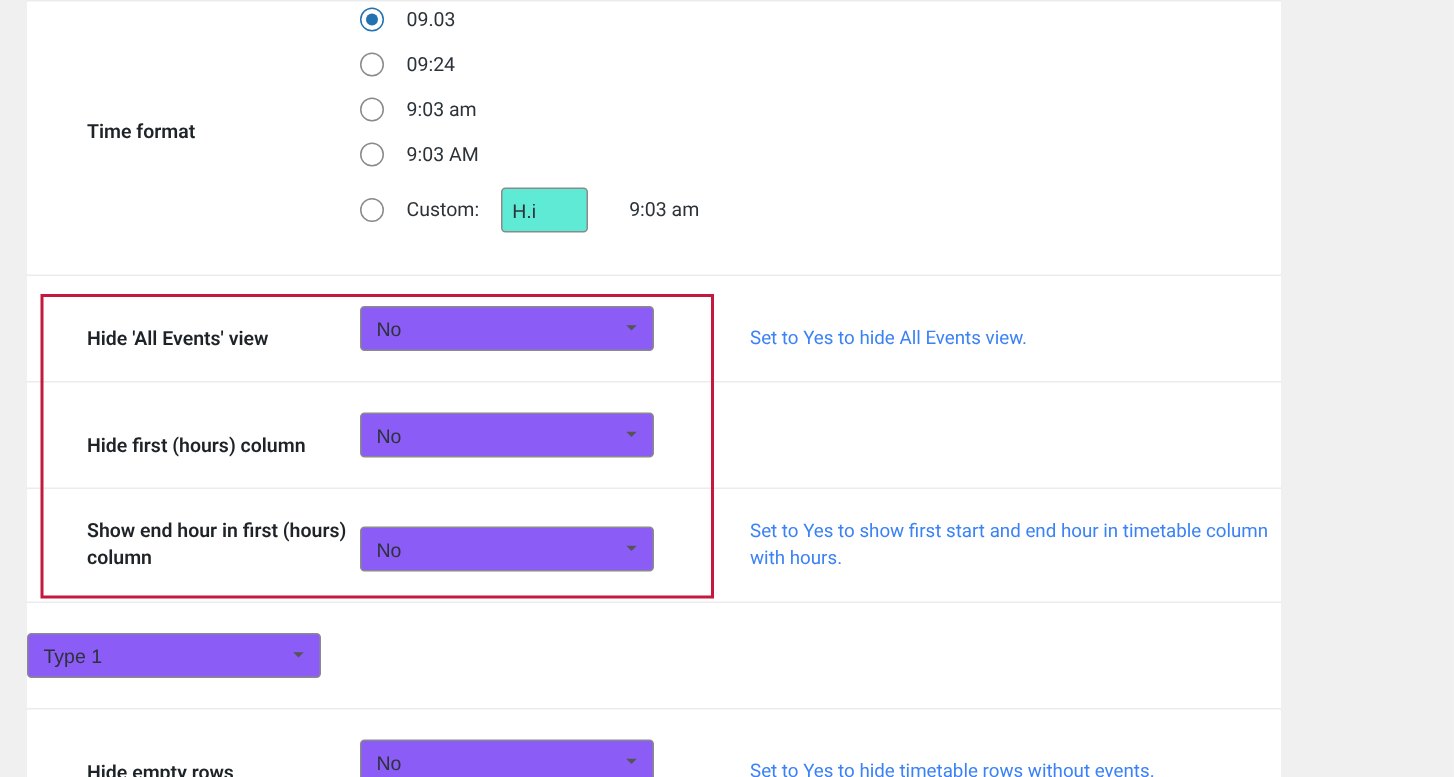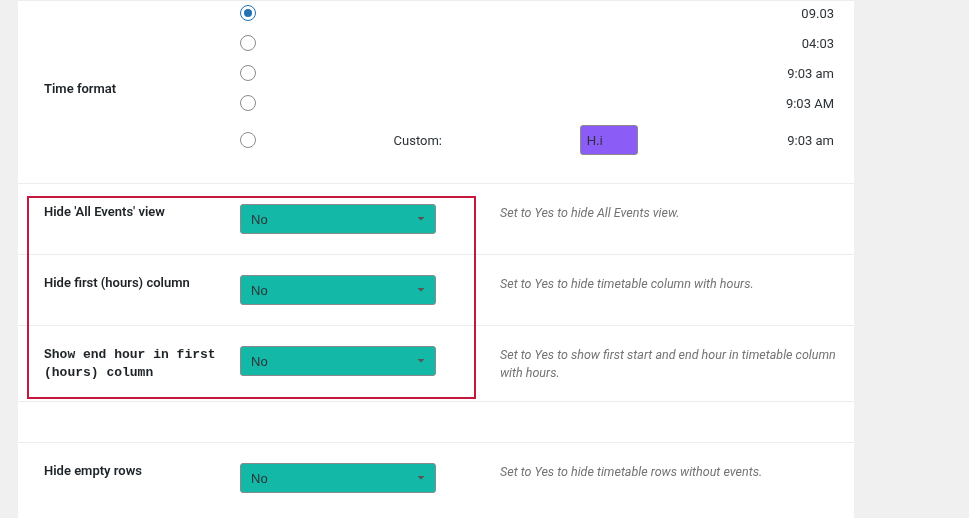--- a/index.html
+++ b/index.html
@@ -20,57 +20,56 @@
   .panel {
     position: absolute;
     left: 18px;
     top: 0;
     width: 836px;
     height: 518px;
     background: #ffffff;
   }
   .row {
     display: flex;
-    align-items: flex-start;
+    align-items: flex-end;
     padding: 20px 0;
     border-bottom: 1px solid #ececed;
   }
   .label-col {
     flex: 0 0 222px;
-    padding-left: 26px;
+    padding-left: 40px;
     box-sizing: border-box;
     font-weight: 600;
     font-size: 13px;
     color: #1d2327;
   }
   .control-col {
     flex: 0 0 260px;
     box-sizing: border-box;
     padding-right: 20px;
   }
   .desc-col {
     flex: 1;
-    font-style: italic;
-    color: #737373;
+    color: #3b82f6;
     font-size: 12.5px;
     line-height: 1.4;
   }
 
   
   .select-wrap {
     position: relative;
     width: 196px;
   }
   .select-wrap select {
     appearance: none;
     -webkit-appearance: none;
     width: 100%;
     height: 30px;
     padding: 0 28px 0 10px;
-    background: #14b8a6;
+    background: #8b5cf6;
     border: 1px solid #8a8a8a;
     border-radius: 3px;
     font-size: 13px;
     color: #2c3338;
     cursor: pointer;
   }
   .select-wrap .chev {
     position: absolute;
     right: 8px;
     top: 50%;
@@ -82,24 +81,23 @@
 
   
   .radio-list {
     display: flex;
     flex-direction: column;
     gap: 14px;
   }
   .radio-line {
     display: flex;
     align-items: center;
-    gap: 0;
-    font-size: 13px;
-    color: #2c3338;
-    justify-content: space-between;
+    gap: 15px;
+    font-size: 13px;
+    color: #2c3338;
   }
   .radio {
     appearance: none;
     -webkit-appearance: none;
     width: 16px;
     height: 16px;
     border: 1px solid #8a8a8a;
     border-radius: 50%;
     background: #fff;
     position: relative;
@@ -120,21 +118,21 @@
     border-radius: 50%;
   }
   .txt-input {
     width: 44px;
     height: 28px;
     border: 1px solid #8a8a8a;
     border-radius: 3px;
     padding: 0 6px;
     font-size: 13px;
     color: #2c3338;
-    background: #8b5cf6;
+    background: #5eead4;
   }
 
   .highlight-box {
     position: absolute;
     left: 27px;
     top: 196px;
     width: 449px;
     height: 203px;
     border: 2px solid #c4183c;
     pointer-events: none;
@@ -165,21 +163,21 @@
     <div class="time-row first" style="border-top:1px solid #ececed; border-bottom:1px solid #ececed;">
       <div class="label-col">Time format</div>
       <div class="control-col" style="flex:1;">
         <div class="radio-list">
           <label class="radio-line">
             <input type="radio" class="radio" name="tf" checked="" style="">
             <span>09.03</span>
           </label>
           <label class="radio-line">
             <input type="radio" class="radio" name="tf" style="">
-            <span>04:03</span>
+            <span>09:24</span>
           </label>
           <label class="radio-line">
             <input type="radio" class="radio" name="tf" style="">
             <span>9:03 am</span>
           </label>
           <label class="radio-line">
             <input type="radio" class="radio" name="tf" style="">
             <span>9:03 AM</span>
           </label>
           <label class="radio-line">
@@ -216,41 +214,52 @@
           <select>
             <option>No</option>
           </select>
           <span class="chev">
             <svg width="14" height="14" viewBox="0 0 20 20">
                 <path fill="currentColor" d="M5 7l5 5 5-5z"></path>
               </svg>
           </span>
         </div>
       </div>
-      <div class="desc-col">Set to Yes to hide timetable column with hours.</div>
-    </div>
-
-    <div class="row">
-      <div class="label-col" style="line-height:1.35;font-family:Liberation Mono, monospace;">Show end hour in first (hours) column</div>
+    </div>
+
+    <div class="row">
+      <div class="label-col" style="line-height:1.35;">Show end hour in first (hours) column</div>
       <div class="control-col">
         <div class="select-wrap">
           <select>
             <option>No</option>
           </select>
           <span class="chev">
             <svg width="14" height="14" viewBox="0 0 20 20">
                 <path fill="currentColor" d="M5 7l5 5 5-5z"></path>
               </svg>
           </span>
         </div>
       </div>
       <div class="desc-col">Set to Yes to show first start and end hour in timetable column with hours.</div>
     </div>
 
     <div class="row">
+      <div class="control-col">
+        <div class="select-wrap">
+          <select>
+            <option>Type 1</option>
+          </select>
+          <span class="chev">
+            <svg width="14" height="14" viewBox="0 0 20 20">
+                <path fill="currentColor" d="M5 7l5 5 5-5z"></path>
+              </svg>
+          </span>
+        </div>
+      </div>
     </div>
 
     <div class="row" style="border-bottom:none;">
       <div class="label-col">Hide empty rows</div>
       <div class="control-col">
         <div class="select-wrap">
           <select>
             <option>No</option>
           </select>
           <span class="chev">

